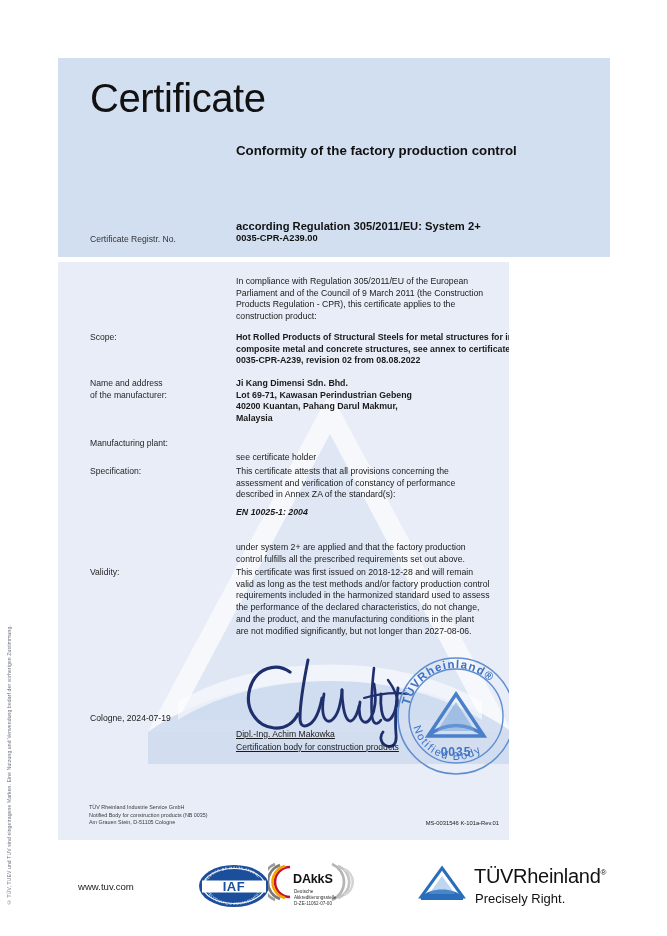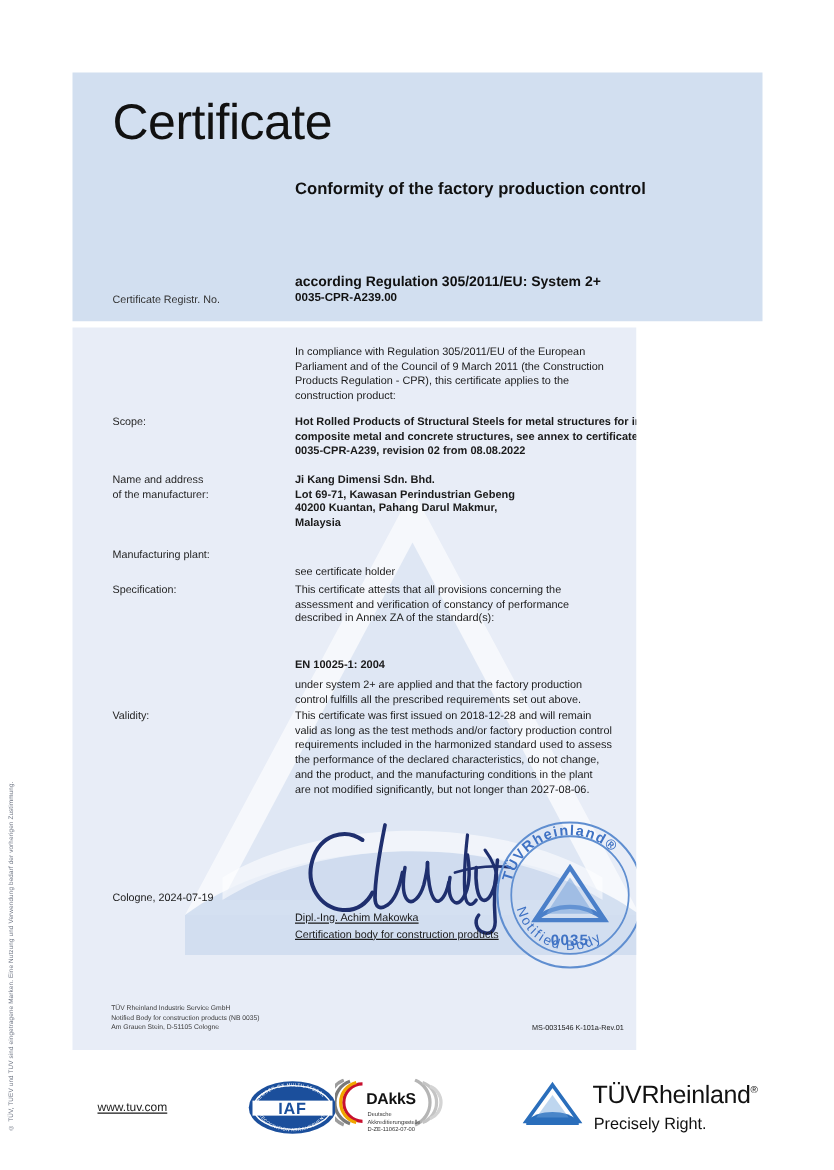--- a/index.html
+++ b/index.html
@@ -198,21 +198,20 @@
     top: 855px;
     width: 667px;
     height: 80px;
   }
   .tuv-url {
     position: absolute;
     left: 78px;
     top: 26px;
     font-size: 9.6px;
     color: #1a1a1a;
-    text-decoration: underline;
   }
   .iaf {
     position: absolute;
     left: 196px;
     top: 8px;
     width: 76px;
     height: 46px;
   }
   .dakks {
     position: absolute;
@@ -316,21 +315,21 @@
     <div class="row" style="top:176px;">
       <div class="lbl" style="top:0;">Manufacturing plant:</div>
       <div class="val" style="top:14px;">see certificate holder</div>
     </div>
 
     <div class="row" style="top:204px;">
       <div class="lbl" style="top:0;">Specification:</div>
       <div class="val" style="top:0;">This certificate attests that all provisions concerning the
 assessment and verification of constancy of performance
 described in Annex ZA of the standard(s):</div>
-      <div class="val bold" style="top:60px;">EN 10025-1: 2004</div>
+      <div class="val bold" style="top:41px;font-style:italic;">EN 10025-1: 2004</div>
       <div class="val" style="top:76px;">under system 2+ are applied and that the factory production
 control  fulfills all the prescribed requirements set out above.</div>
     </div>
 
     <div class="row" style="top:305px;">
       <div class="lbl" style="top:0;text-align:right;">Validity:</div>
       <div class="val" style="top:0;">This certificate was first issued on 2018-12-28 and will remain
 valid as long as the test methods and/or factory production control
 requirements included in the harmonized standard used to assess
 the performance of the declared characteristics, do not change,

